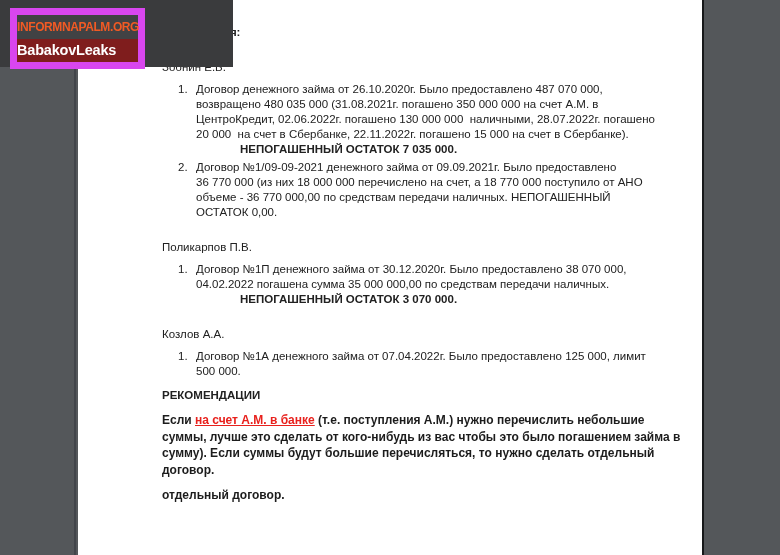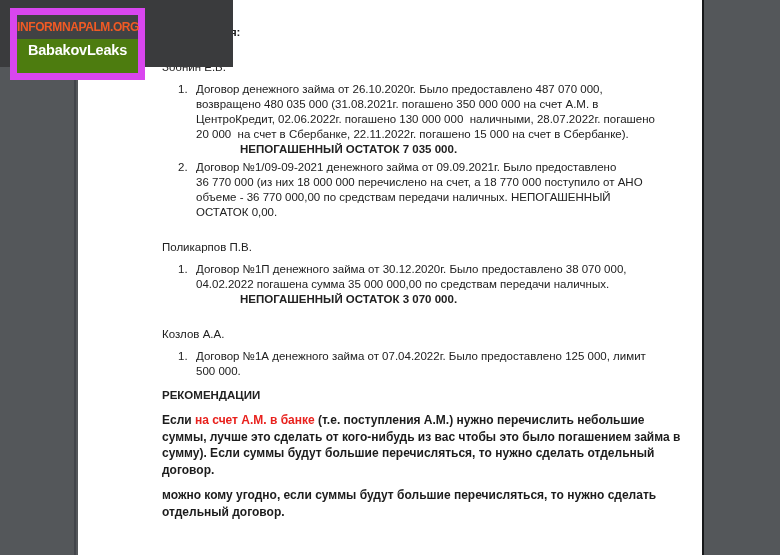--- a/index.html
+++ b/index.html
@@ -8,33 +8,33 @@
   .side-left{position:absolute;left:0;top:0;width:76px;height:555px;
              background:var(--background-gray,#54575a);border-right:2px solid #42454a;box-sizing:border-box;}
   .side-right{position:absolute;left:702px;top:0;width:78px;height:555px;
               background:var(--background-gray,#54575a);border-left:2px solid #17181a;box-sizing:border-box;}
   .page{position:absolute;left:78px;top:0;width:624px;height:555px;
         background:var(--page-white,#ffffff);overflow:hidden;}
   .top-dark{position:absolute;left:0;top:0;width:233px;height:67px;background:var(--dark-block,#3a3b3d);}
   .watermark{position:absolute;left:10px;top:8px;width:121px;border:7px solid #d946ef;}
   .wm-top{height:24px;background:#414244;color:var(--accent-orange,#f15a24);
           font-weight:bold;font-size:12px;line-height:24px;text-align:center;letter-spacing:-0.4px;}
-  .wm-bottom{height:34px;background:#4d7c0f;color:#ffffff;font-weight:bold;
-             font-size:14.5px;line-height:23px;text-align:center;letter-spacing:-0.2px;}
+  .wm-bottom{height:23px;background:#7f1d1d;color:#ffffff;font-weight:bold;
+             font-size:14.5px;line-height:23px;text-align:left;letter-spacing:-0.2px;}
   .content{position:absolute;left:84px;top:25px;width:520px;color:#212121;font-size:11.5px;}
   .line{white-space:pre;line-height:15px;}
   .doc-heading{font-weight:bold;line-height:15px;margin-top:9px;white-space:pre;}
   .doc-heading:first-child{margin-top:0;}
   .doc-para{margin-top:20px;line-height:15px;white-space:pre;}
   .doc-list{margin-top:7px;}
   .doc-li{position:relative;padding-left:34px;margin-top:3px;}
   .doc-li:first-child{margin-top:0;}
   .li-num{position:absolute;left:16px;top:0;line-height:15px;}
   .seg-bold{font-weight:bold;padding-left:44px;}
-  .seg-red{color:var(--highlight-red,#e8211d);}
+  .seg-red{color:var(--highlight-red,#e8211d);text-decoration:underline;}
   .doc-rec{margin-top:9px;font-weight:bold;font-size:12px;color:#1c1c1c;}
   .doc-rec .line{line-height:16.5px;}
 </style>
 </head>
 <body>
 
 <div class="canvas">
   <div class="side-left"></div>
   <div class="page">
     <div class="content">
@@ -83,21 +83,20 @@
           </div>
         </div>
         <div class="doc-heading">РЕКОМЕНДАЦИИ</div>
         <div class="doc-rec">
           <div class="line"><span class="seg">Если </span><span class="seg-red">на счет А.М. в банке</span><span class="seg"> (т.е. поступления А.М.) нужно перечислить небольшие</span></div>
           <div class="line"><span class="seg">суммы, лучше это сделать от кого-нибудь из вас чтобы это было погашением займа в</span></div>
           <div class="line"><span class="seg">сумму). Если суммы будут большие перечисляться, то нужно сделать отдельный</span></div>
           <div class="line"><span class="seg">договор.</span></div>
         </div>
         <div class="doc-rec">
-          <div class="line"><span class="seg">можно кому угодно, если суммы будут большие перечисляться, то нужно сделать</span></div>
           <div class="line"><span class="seg">отдельный договор.</span></div>
         </div>
       </div>
   </div>
   <div class="side-right"></div>
   <div class="top-dark"></div>
   <div class="watermark">
     <div class="wm-top">INFORMNAPALM.ORG</div>
     <div class="wm-bottom">BabakovLeaks</div>
   </div>

